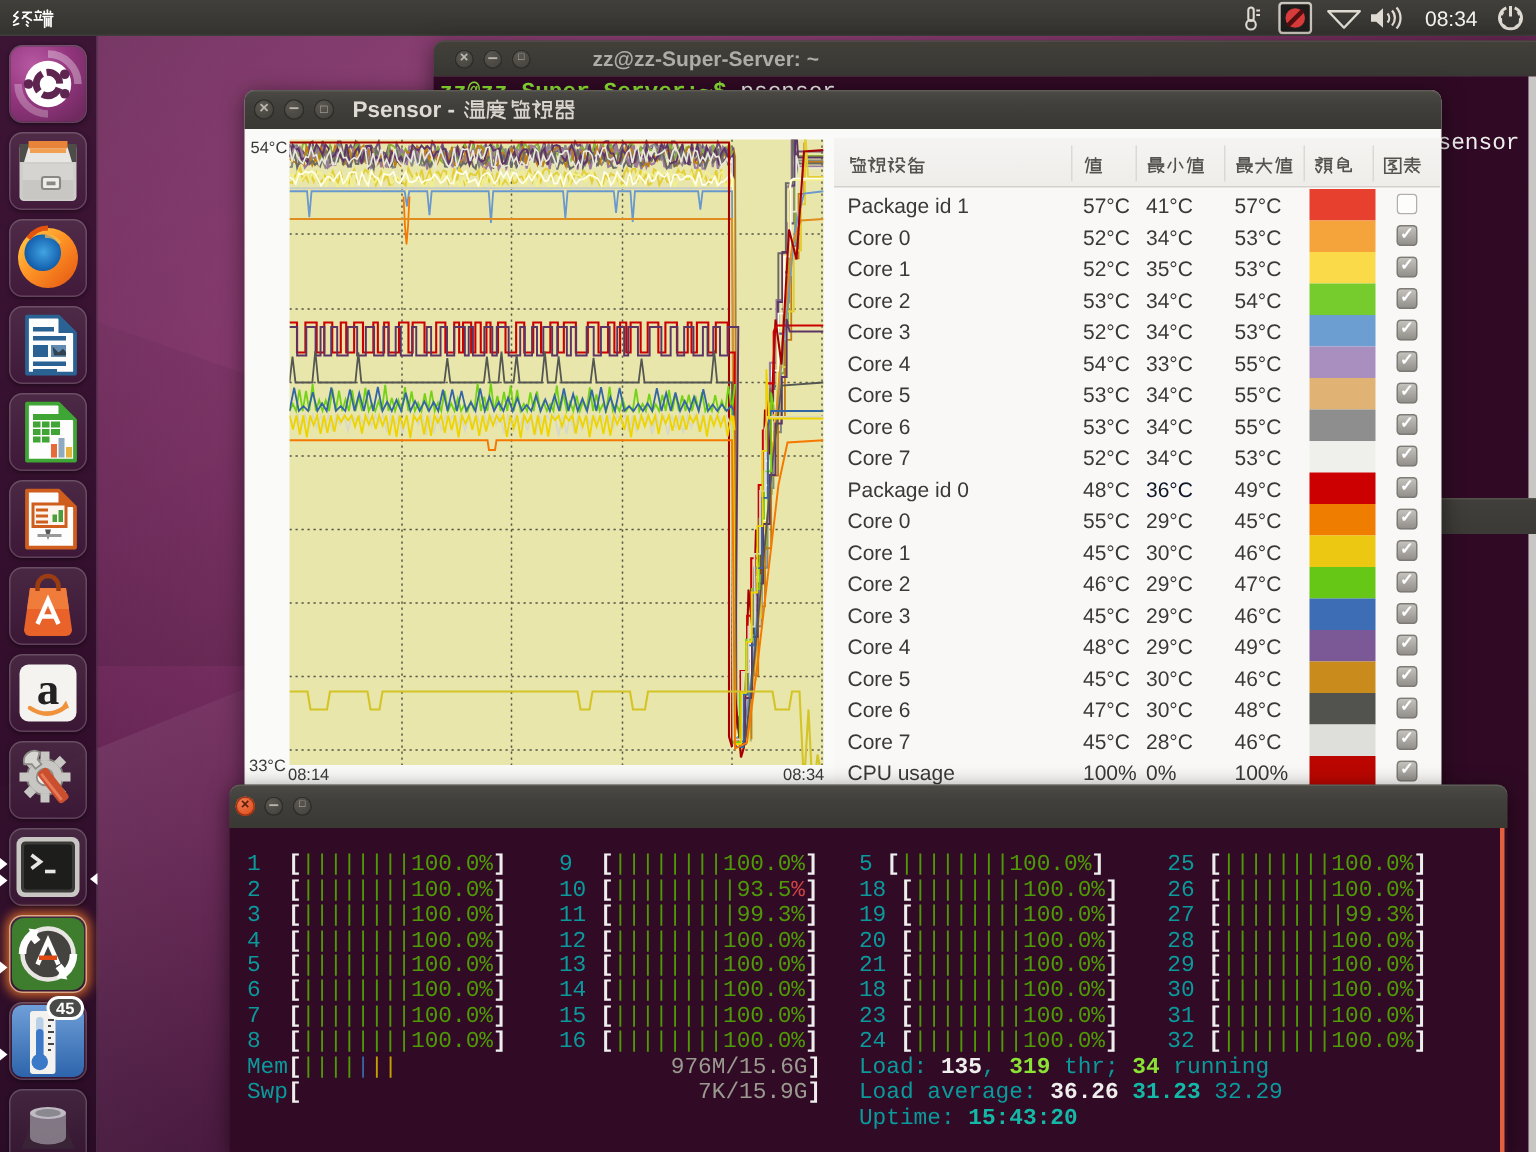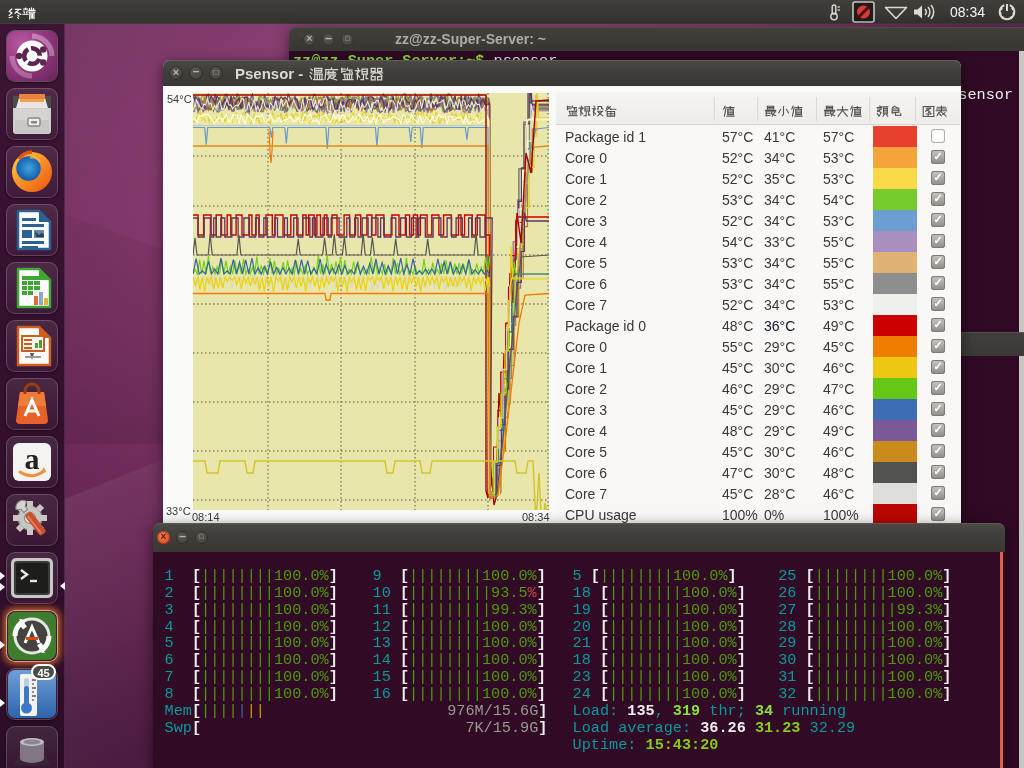--- a/index.html
+++ b/index.html
@@ -32,21 +32,21 @@
 pre{font-family:"Liberation Mono",monospace;white-space:pre}
 b{font-weight:normal;font-style:normal}
 b[s0]{color:#eeeeec;font-weight:bold}
 b[s1]{color:#0b9a9c}
 b[s2]{color:#4e9a06}
 b[s3]{color:#3465a4}
 b[s4]{color:#c4a000}
 b[s5]{color:#9a9a8f}
 b[s6]{color:#cc4444}
 b[s7]{color:#8ae234;font-weight:bold}
-b[s8]{color:#84cc16;font-weight:bold}
+b[s8]{color:#14b8a6;font-weight:bold}
 b[s9]{color:#0b9a9c}
 </style></head><body>
 <div id="desk">
     <div class="fold2"></div>
     <div class="fold"></div>
   </div>
 
 <div id="panel">
 <div class="abs" style="left:8px;top:4px"><svg class="" width="28" height="14" viewBox="0 0 28 14" style="vertical-align:middle">
         <g stroke="#ffffff" stroke-width="1.15" stroke-linecap="round">

